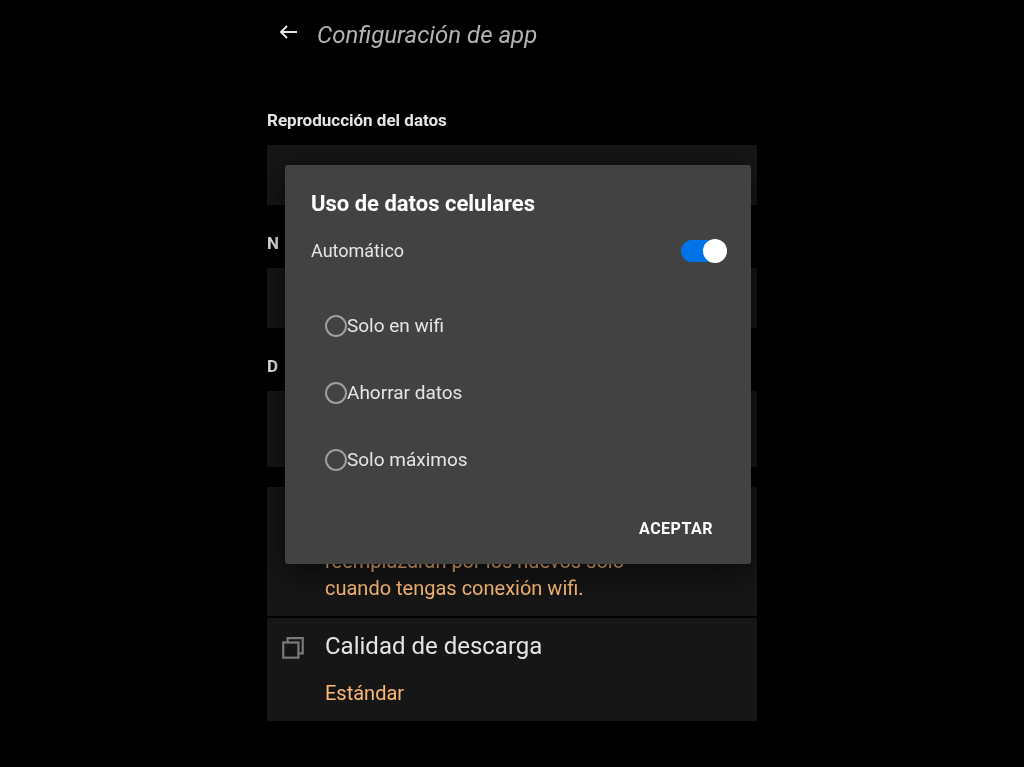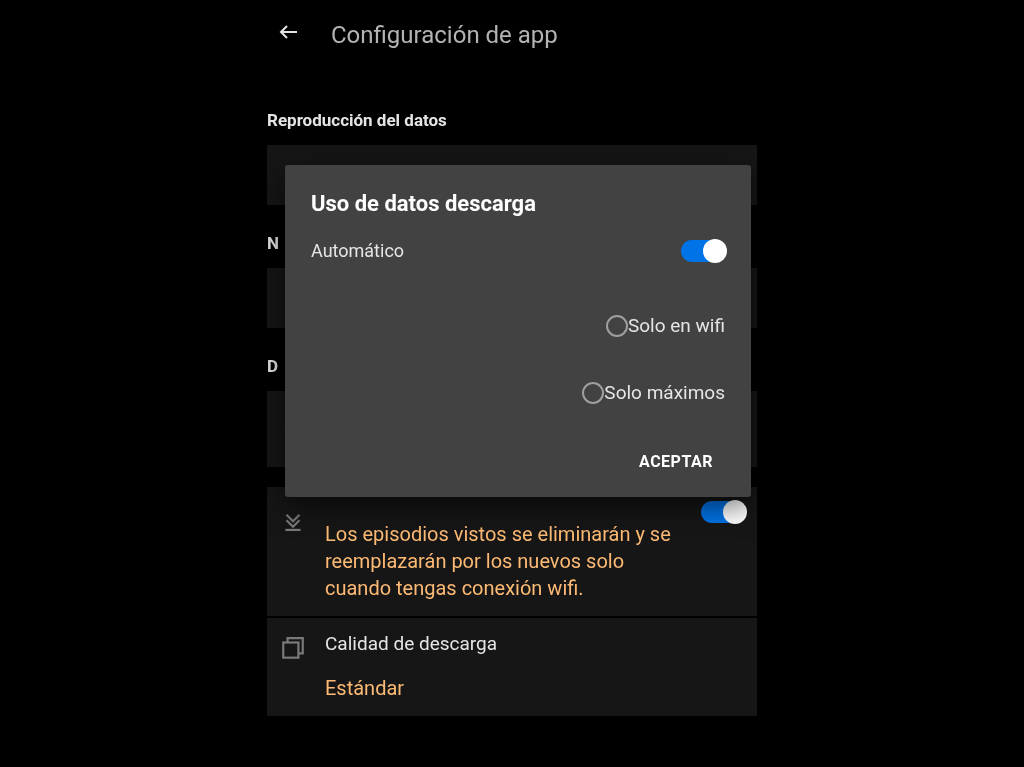--- a/index.html
+++ b/index.html
@@ -18,21 +18,22 @@
     .screen {
       width: 490px;
       margin: 0 auto;
       position: relative;
       height: 100%;
     }
     .header {
       display: flex;
       align-items: center;
       padding: 20px 0 20px 10px;
-      gap: 30px;
+      gap: 16px;
+      font-style: italic;
     }
     .back-icon {
       color: #e5e5e5;
       font-size: 24px;
       cursor: pointer;
     }
     .header-title {
       color: #b3b3b3;
       font-size: 24px;
       font-weight: 400;
@@ -61,21 +62,21 @@
       display: flex;
       align-items: center;
       justify-content: center;
       width: 28px;
     }
     .row-text {
       flex: 1;
     }
     .row-title {
       color: #e5e5e5;
-      font-size: 19px;
+      font-size: 24px;
       font-weight: 400;
     }
     .row-sub {
       color: #fdba74;
       font-size: 20px;
       margin-top: 20px;
       line-height: 1.35;
     }
     .toggle {
       width: 44px;
@@ -130,21 +131,20 @@
     }
     .dialog-toggle-label {
       color: #e5e5e5;
       font-size: 18px;
     }
     .radio-row {
       display: flex;
       align-items: center;
       padding: 22px 0 22px 14px;
       cursor: pointer;
-      justify-content: flex-end;
     }
     .radio-circle {
       width: 22px;
       height: 22px;
       border: 2px solid #9e9e9e;
       border-radius: 50%;
       flex-shrink: 0;
     }
     .radio-label {
       color: #e5e5e5;
@@ -224,30 +224,34 @@
         <polyline points="7,6 7,2 21,2 21,16 17,16"></polyline>
       </svg>
     </span>
     <div class="row-text">
       <div class="row-title">Calidad de descarga</div>
       <div class="row-sub">Estándar</div>
     </div>
   </div>
 
   <div class="dialog">
-    <div class="dialog-title">Uso de datos descarga</div>
+    <div class="dialog-title">Uso de datos celulares</div>
     <div class="dialog-toggle-row">
       <span class="dialog-toggle-label">Automático</span>
       <div class="toggle"></div>
     </div>
     <div class="radio-row">
       <span class="radio-circle"></span>
       <span class="radio-label">Solo en wifi</span>
     </div>
     <div class="radio-row">
       <span class="radio-circle"></span>
+      <span class="radio-label">Ahorrar datos</span>
+    </div>
+    <div class="radio-row">
+      <span class="radio-circle"></span>
       <span class="radio-label">Solo máximos</span>
     </div>
     <div class="dialog-actions">
       <button class="dialog-btn">ACEPTAR</button>
     </div>
   </div>
 </div>
 
 </body></html>

